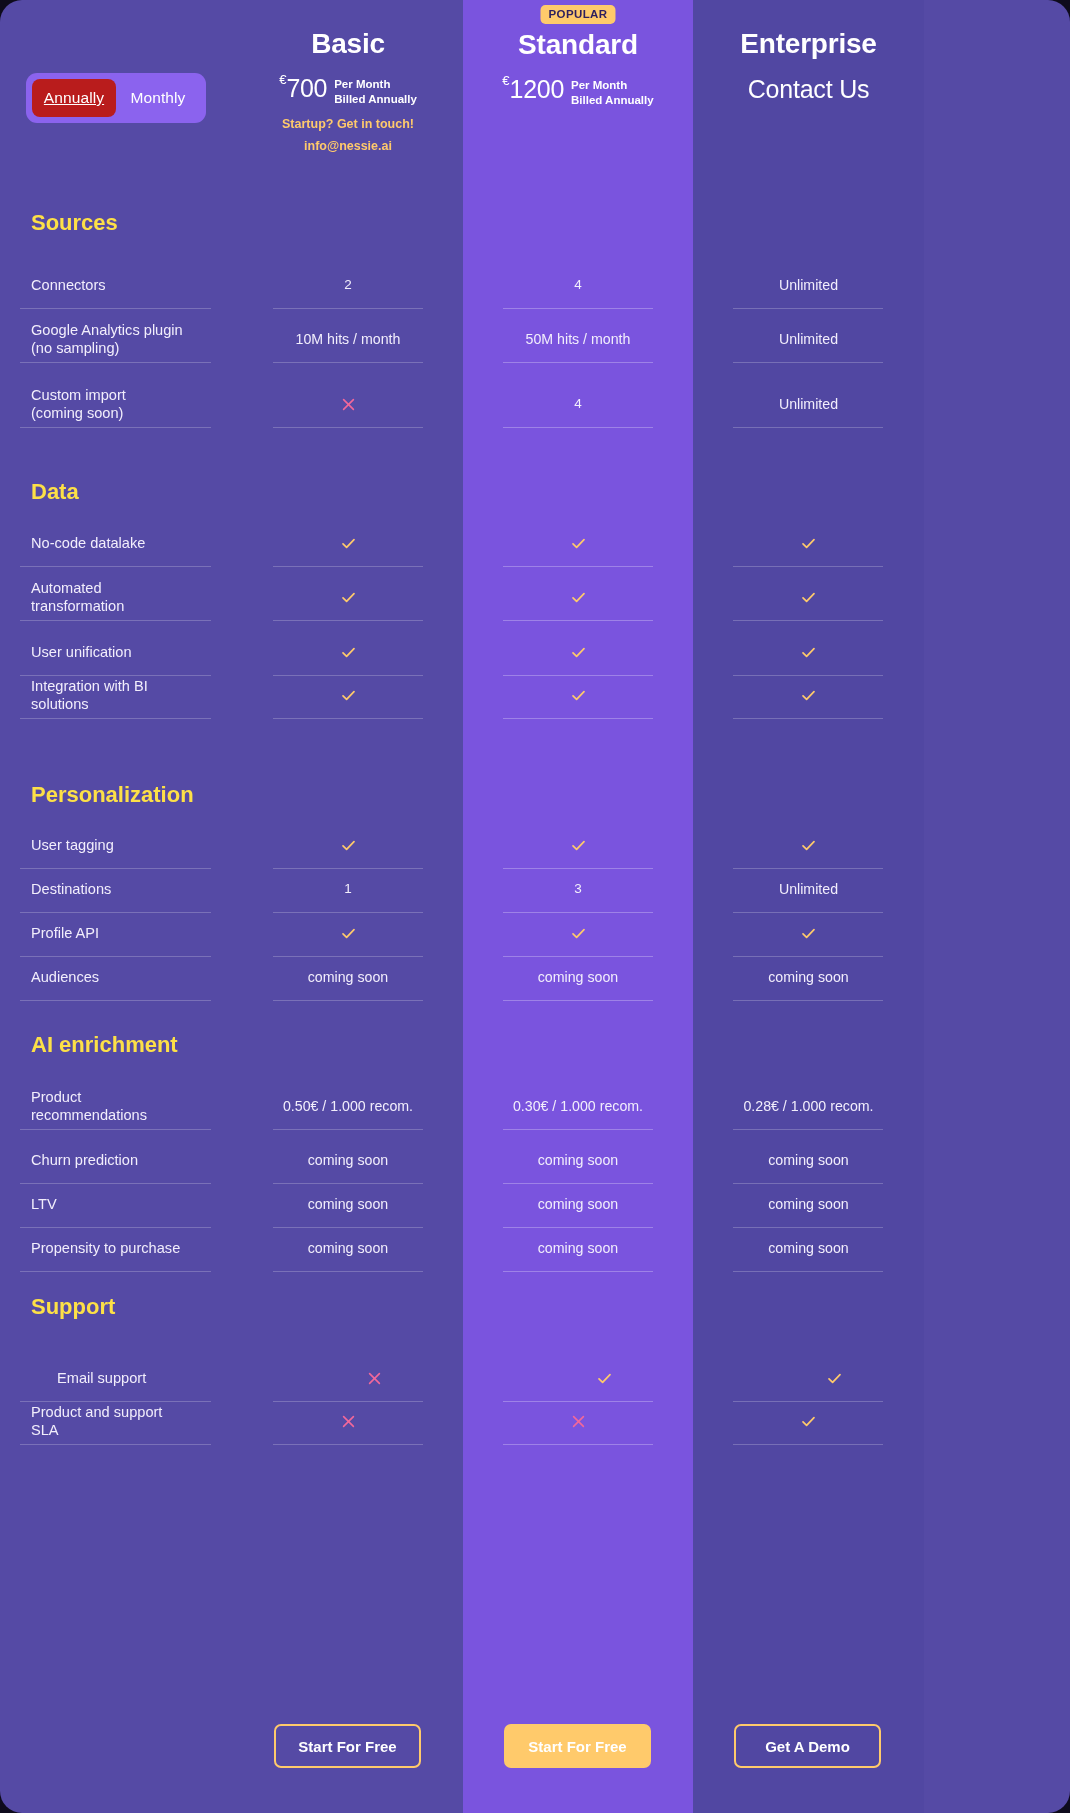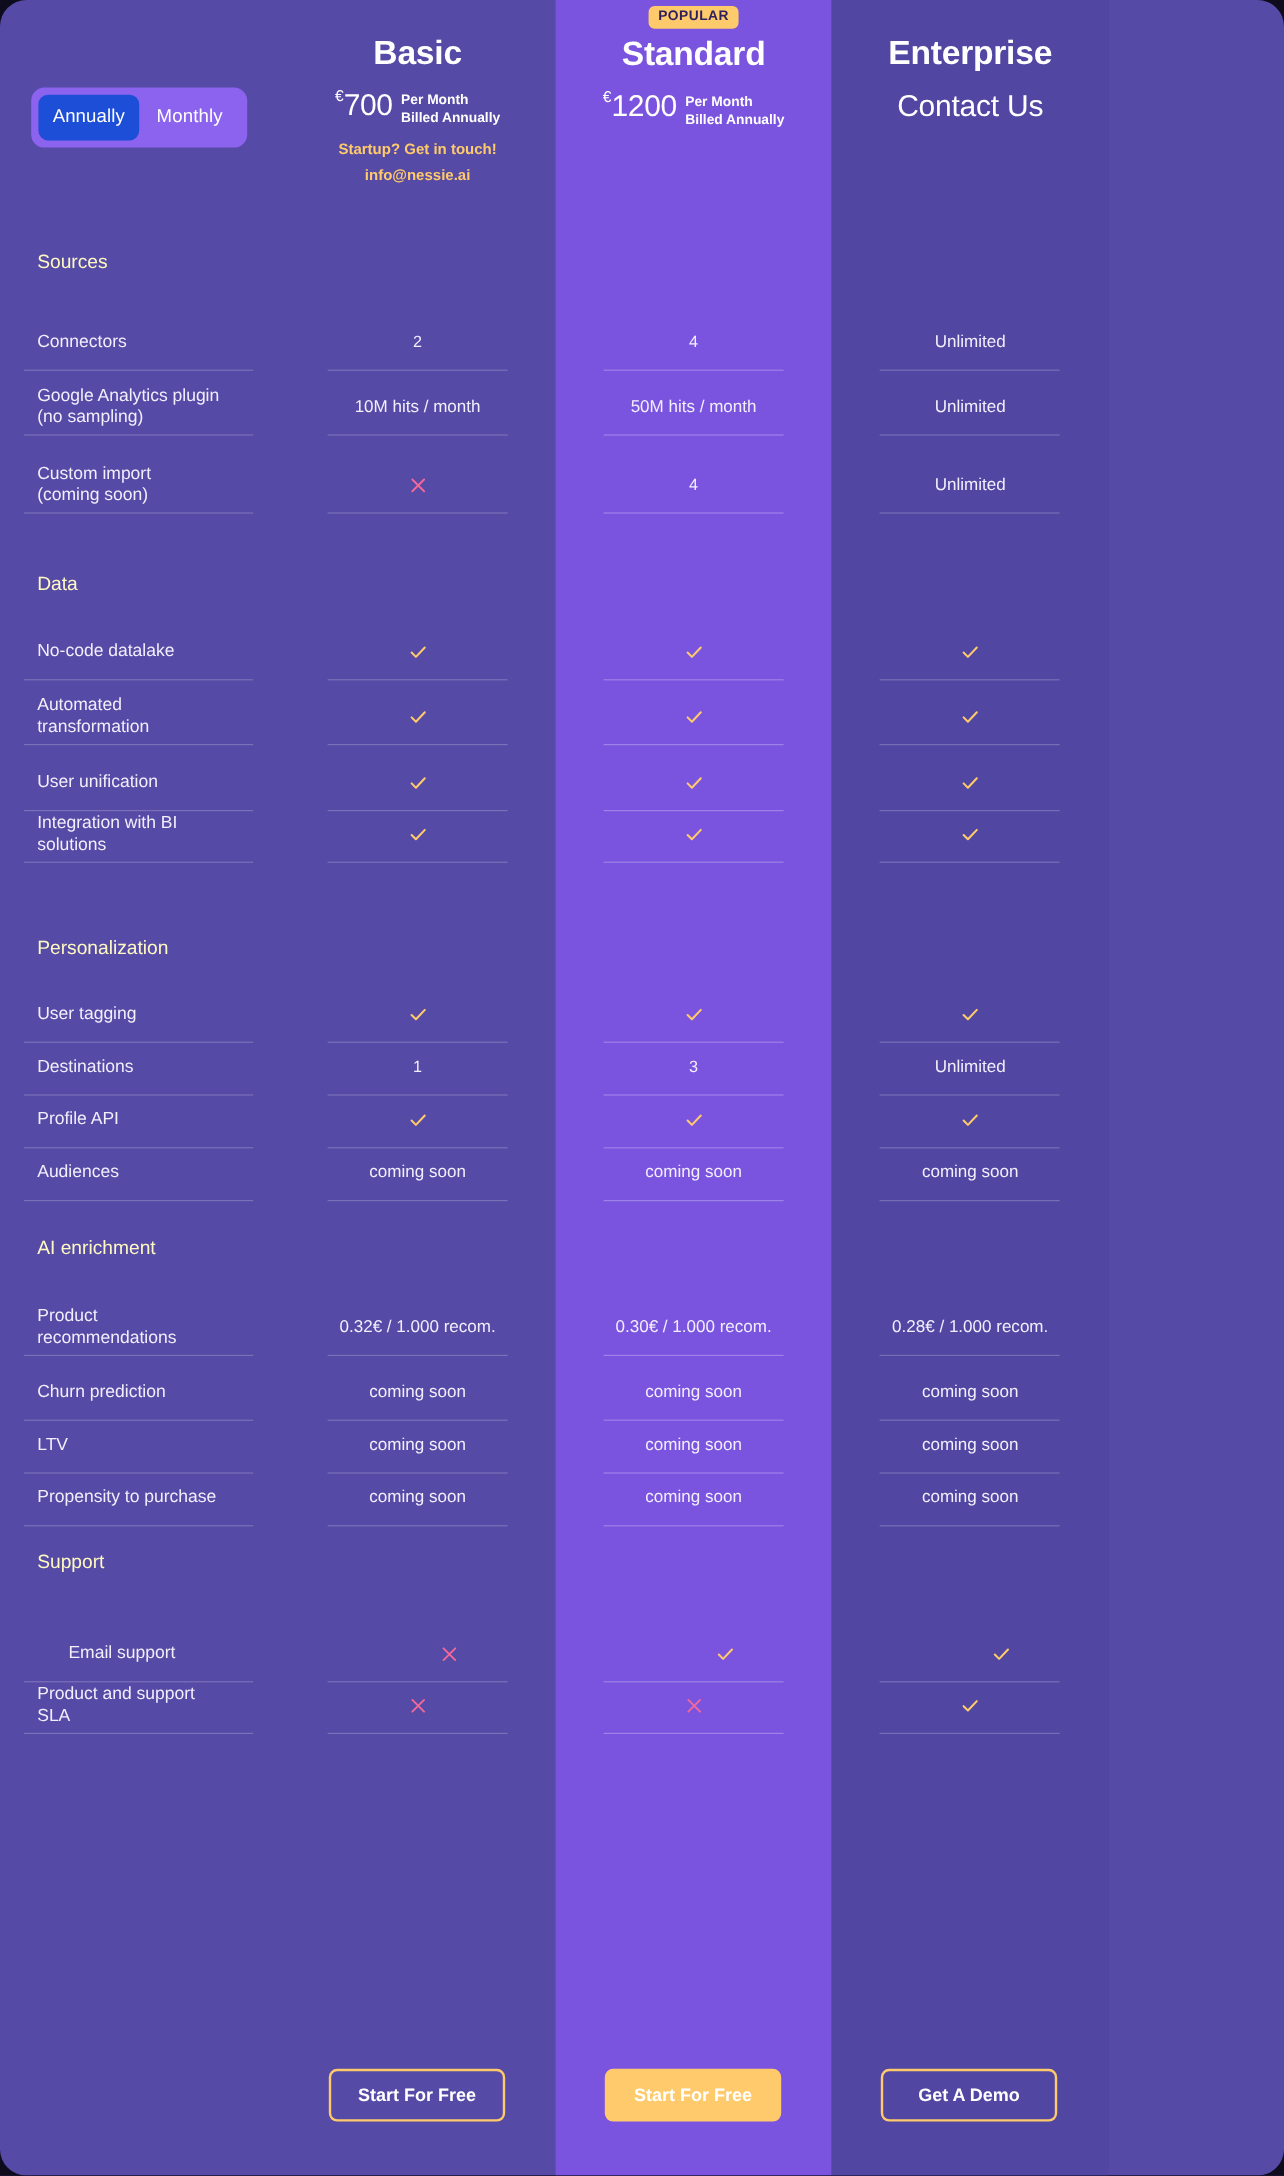--- a/index.html
+++ b/index.html
@@ -59,22 +59,23 @@
     display: flex;
     align-items: center;
     justify-content: center;
     font-size: 15.5px;
     color: #ffffff;
     cursor: pointer;
     font-weight: 400;
     letter-spacing: 0.1px;
   }
   .toggle-opt.active {
-    background: #1d4ed8;
-    color: #ffffff;
+    background: #b91c1c;
+    color: #ffffff;
+    text-decoration: underline;
   }
 
   .plan-head {
     position: absolute;
     top: 0;
     text-align: center;
   }
   .plan-head.basic { left: 233px; width: 230px; }
   .plan-head.standard { left: 463px; width: 230px; }
   .plan-head.enterprise { left: 693px; width: 231px; }
@@ -150,23 +151,23 @@
     font-weight: bold;
     line-height: 1.7;
   }
 
   
   .grid { position: absolute; left: 0; top: 0; right: 0; }
 
   .section-title {
     position: absolute;
     left: 31px;
-    font-size: 16px;
-    font-weight: normal;
-    color: #fef9c3;
+    font-size: 22px;
+    font-weight: bold;
+    color: #fde047;
     letter-spacing: 0px;
   }
 
   .frow {
     position: absolute;
     left: 0;
     right: 0;
     height: 45px;
   }
   .fcell {
@@ -475,21 +476,21 @@
           <div class="fcell v2">coming soon</div>
         </div>
         <div class="underline u-label" style="top: 1000px;"></div>
         <div class="underline u-v0" style="top: 1000px;"></div>
         <div class="underline u-v1" style="top: 1000px;"></div>
         <div class="underline u-v2" style="top: 1000px;"></div>
         <div class="section-title" style="top: 1032px;">AI enrichment</div>
         <div class="frow" style="top: 1084px;">
           <div class="fcell label" style="white-space: pre-line;">Product
 recommendations</div>
-          <div class="fcell v0">0.32€ / 1.000 recom.</div>
+          <div class="fcell v0">0.50€ / 1.000 recom.</div>
           <div class="fcell v1">0.30€ / 1.000 recom.</div>
           <div class="fcell v2">0.28€ / 1.000 recom.</div>
         </div>
         <div class="underline u-label" style="top: 1129px;"></div>
         <div class="underline u-v0" style="top: 1129px;"></div>
         <div class="underline u-v1" style="top: 1129px;"></div>
         <div class="underline u-v2" style="top: 1129px;"></div>
         <div class="frow" style="top: 1138px;">
           <div class="fcell label" style="white-space: pre-line;">Churn prediction</div>
           <div class="fcell v0">coming soon</div>

